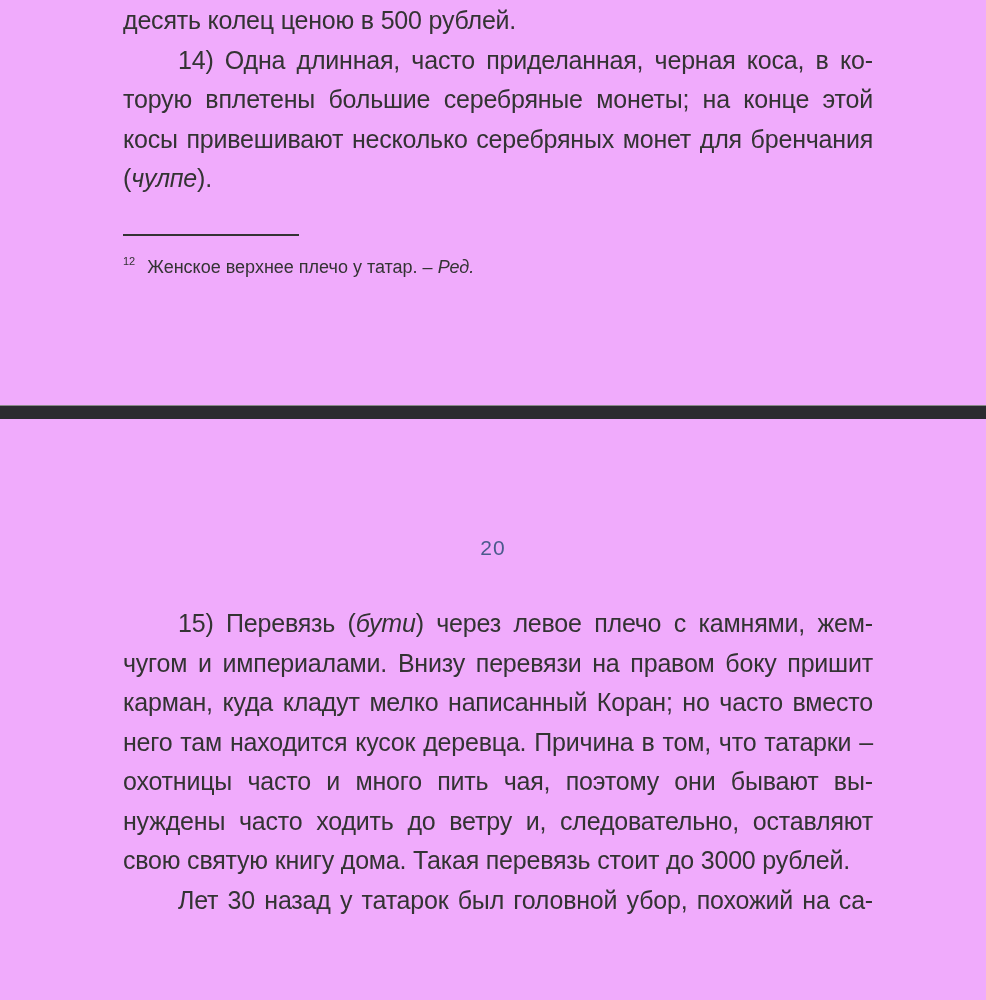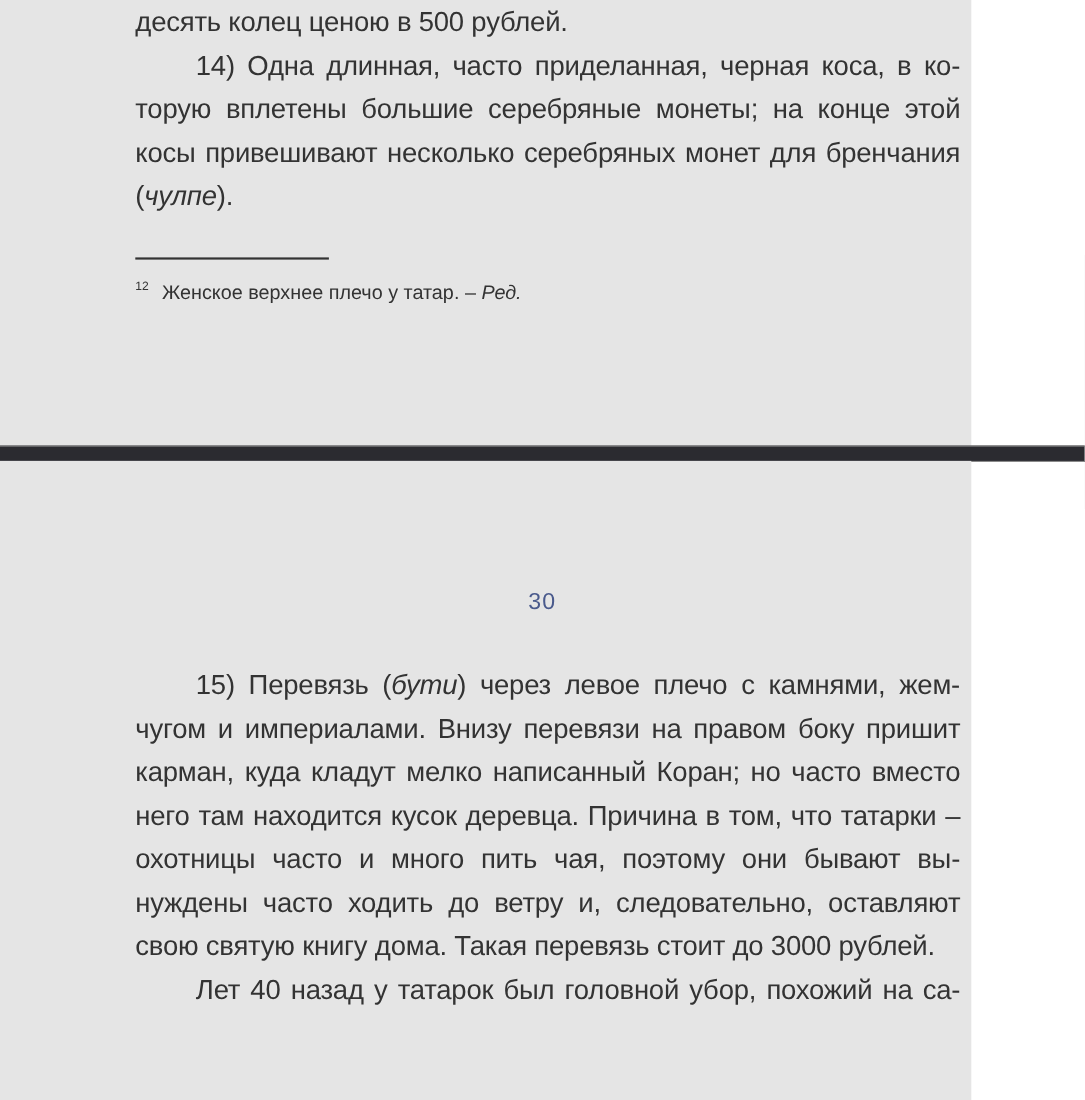--- a/index.html
+++ b/index.html
@@ -11,22 +11,22 @@
       width: 986px;
       height: 1000px;
       position: relative;
       overflow: hidden;
       font-family: "Liberation Sans", "DejaVu Sans", sans-serif;
       color: #333333;
     }
     .page {
       position: absolute;
       left: 0;
-      width: 883px;
-      background: #e5e5e5;
+      width: 986px;
+      background: #f0abfc;
     }
     .page-top {
       top: 0;
       height: 406px;
     }
     .page-bottom {
       top: 419px;
       height: 581px;
     }
     .text-block {
@@ -109,19 +109,19 @@
   </div>
 
   <div class="footnote-rule"></div>
 
   <div class="footnote"><sup>12</sup><span>Женское верхнее плечо у татар. – </span><em>Ред.</em></div>
 </div>
 
 <div class="divider"></div>
 
 <div class="page page-bottom">
-  <div class="page-number">30</div>
+  <div class="page-number">20</div>
 
   <div class="text-block bottom-text">
     <p class="indent"><span>15) Перевязь (</span><em>бути</em><span>) через левое плечо с камнями, жем­чугом и империалами. Внизу перевязи на правом боку пришит карман, куда кладут мелко написанный Коран; но часто вместо него там находится кусок деревца. Причина в том, что татар­ки – охотницы часто и много пить чая, поэтому они бывают вы­нуждены часто ходить до ветру и, следовательно, оставляют свою святую книгу дома. Такая перевязь стоит до 3000 рублей.</span></p>
-    <p class="indent last-justify">Лет 40 назад у татарок был головной убор, похожий на са-</p>
+    <p class="indent last-justify">Лет 30 назад у татарок был головной убор, похожий на са-</p>
   </div>
 </div>
 
 </body></html>

